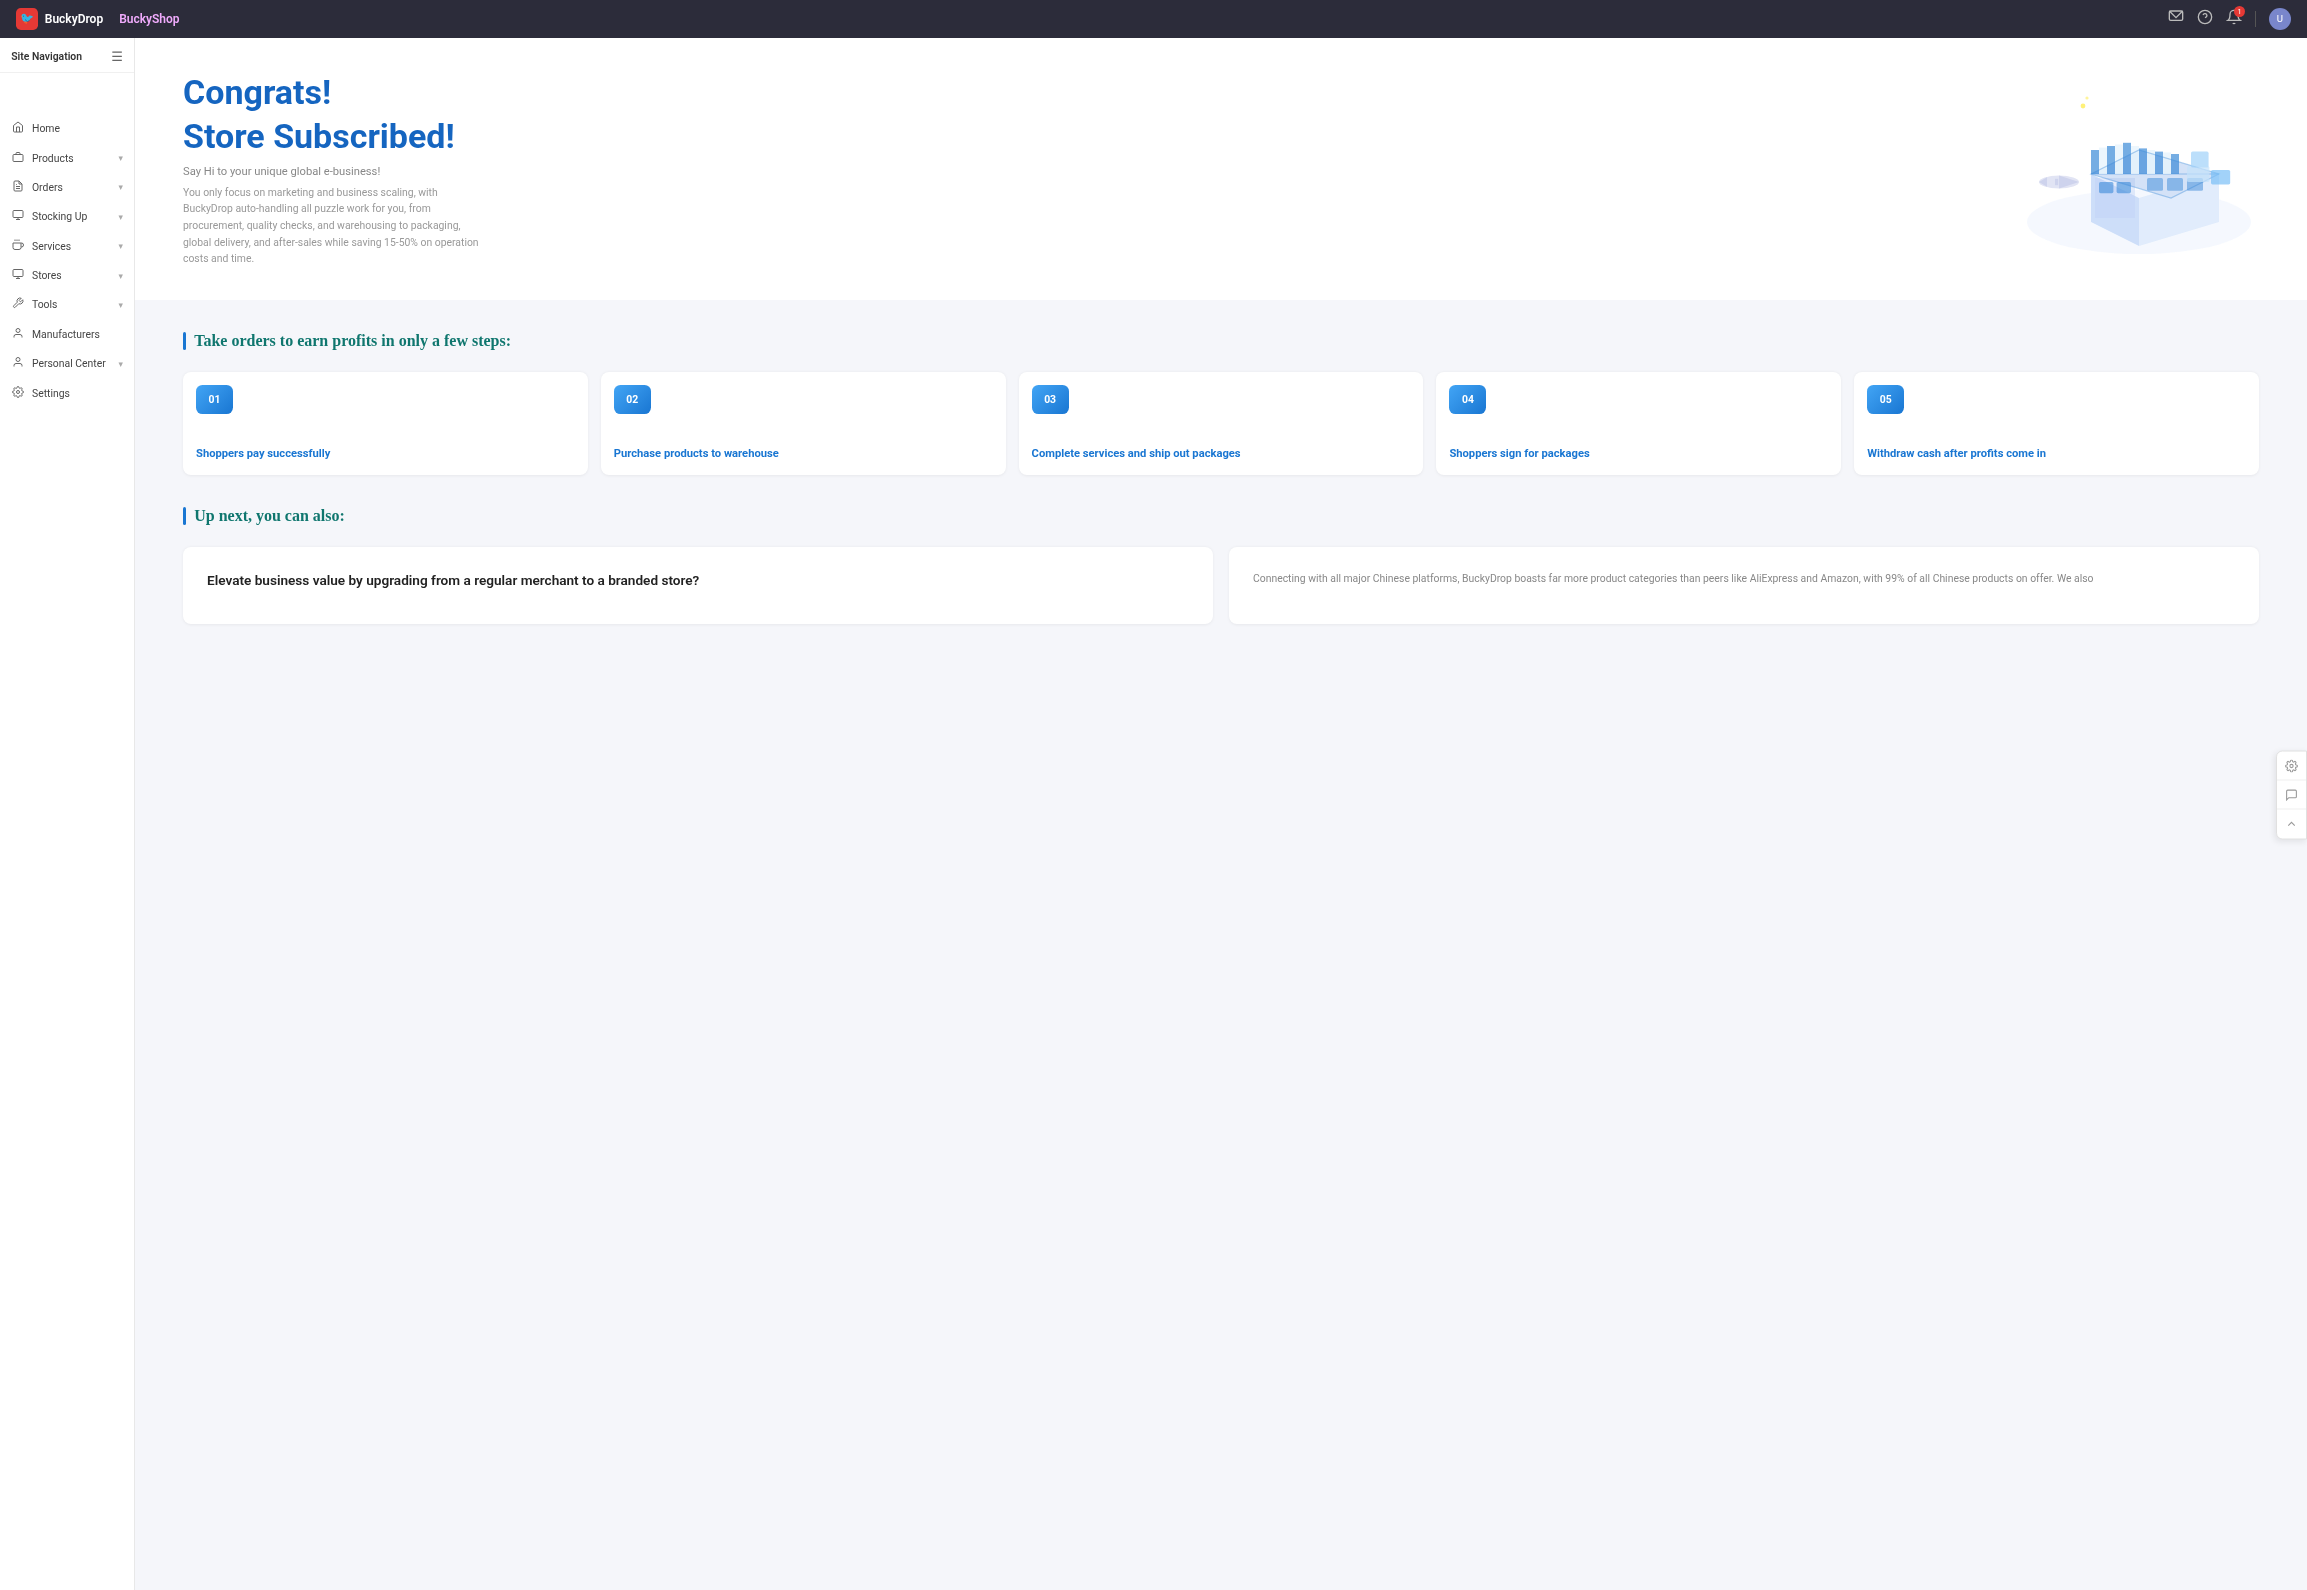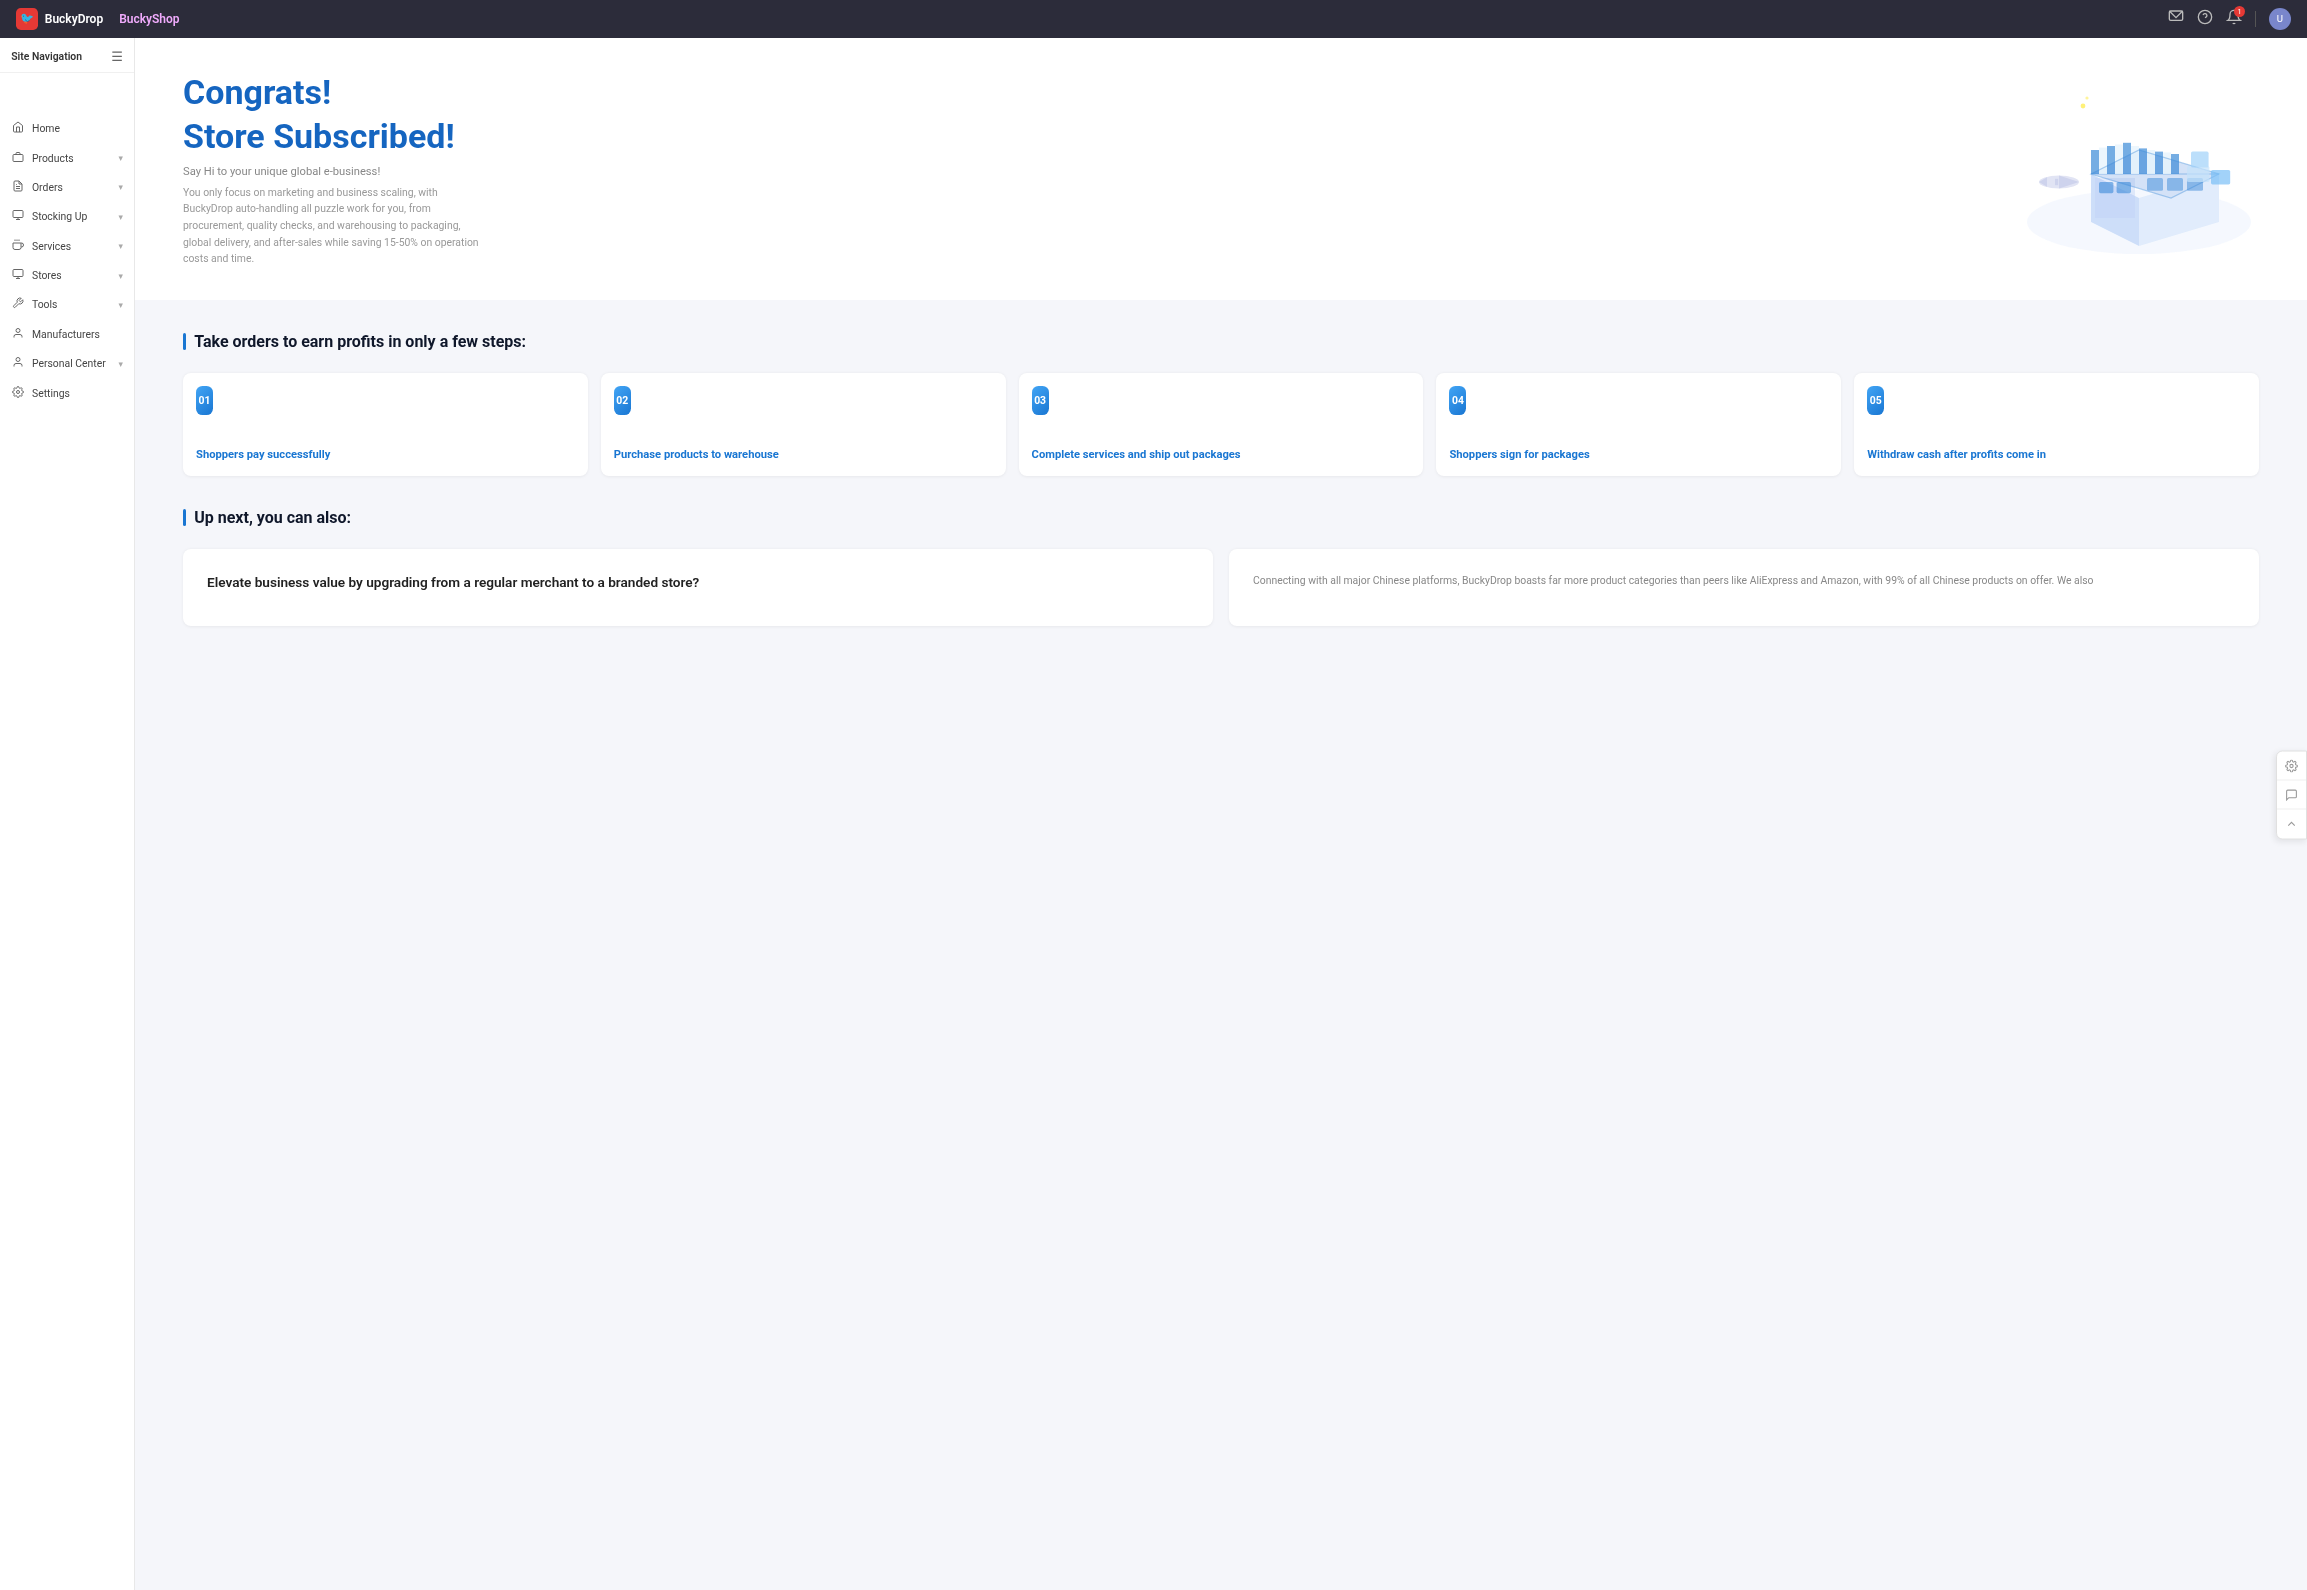--- a/index.html
+++ b/index.html
@@ -118,36 +118,36 @@
     .steps-section {
       padding: 32px 48px;
     }
     .section-heading {
       display: flex; align-items: center; gap: 8px;
       margin-bottom: 22.4px;
     }
     .section-bar {
       width: 3.2px; height: 17.6px; background: #1976d2; border-radius: 1.6px; flex-shrink: 0;
     }
-    .section-title { font-size: 16px; font-weight: 700; color: #0f172a; }
+    .section-title { font-size: 16px; font-weight: 700; color: #0f766e; font-family: Liberation Serif, serif; }
 
     .steps-grid {
       display: flex; gap: 13px;
     }
     .step-card {
       background: white;
       border-radius: 8px;
       padding: 13px;
       flex: 1;
       box-shadow: 0 0.8px 3.2px rgba(0,0,0,0.06);
       position: relative;
     }
     .step-num {
       display: inline-flex;
-      width: 17px; height: 29px;
+      width: 37px; height: 29px;
       background: linear-gradient(135deg, #42a5f5, #1976d2);
       border-radius: 6.4px;
       color: white; font-size: 10.4px; font-weight: 700;
       align-items: center; justify-content: center;
       margin-bottom: 32px;
     }
     .step-label {
       font-size: 11.2px; font-weight: 700; color: #1976d2; line-height: 1.4;
     }
 

